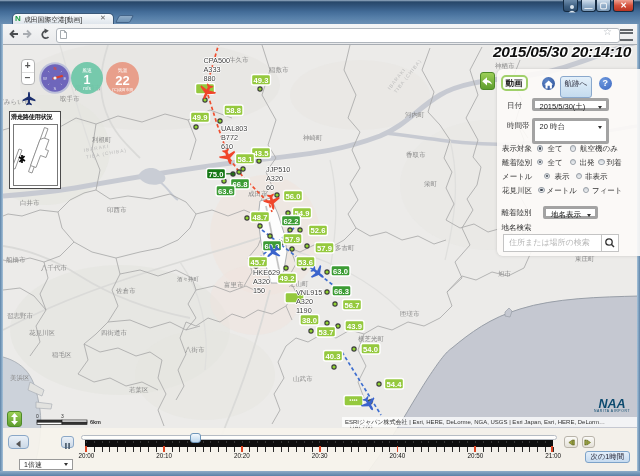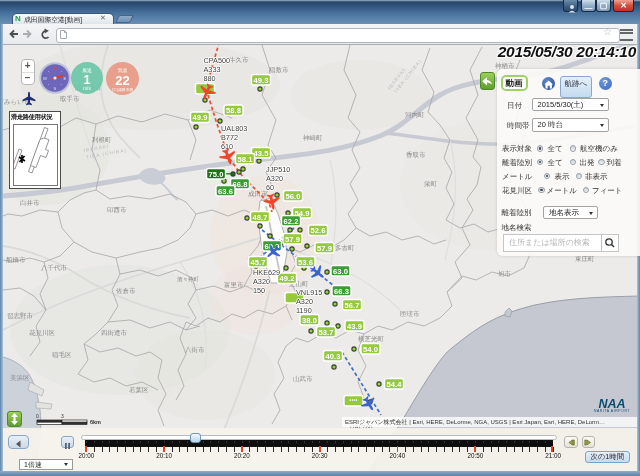--- a/index.html
+++ b/index.html
@@ -21,30 +21,30 @@
   #toolbar{left:0;top:24px;width:640px;height:21px;background:linear-gradient(#f4f5f6,#e9eaec);border-bottom:1px solid #a8adb3;box-sizing:border-box;}
   #urlbar{left:56px;top:27.5px;width:564px;height:15.5px;background:#fff;border:1px solid #b0b6bd;border-radius:3px;box-sizing:border-box;}
   #star{left:603px;top:26px;font-size:10px;color:#a8aeb5;}
   #menu3{left:620px;top:29px;width:13px;height:8px;border-top:2px solid #63676c;border-bottom:2px solid #63676c;}
   #menu3 div{margin-top:1px;height:2px;background:#63676c;}
   
   #bordL{left:0;top:24px;width:3px;height:447px;background:linear-gradient(90deg,#5d83a8,#a7c3da);}
   #bordR{left:637px;top:24px;width:3px;height:447px;background:linear-gradient(90deg,#a7c3da,#5d83a8);}
   #bordB{left:0;top:471px;width:640px;height:5px;background:linear-gradient(#8fadc9,#5b81a6);}
   
-  #stamp{left:488px;top:42.5px;width:148px;text-align:right;font-size:15.5px;font-style:italic;font-weight:bold;color:#101010;letter-spacing:-0.3px;text-shadow:0 0 2px #fff,1px 1px 1px #fff,-1px -1px 1px #fff,1px -1px 1px #fff,-1px 1px 1px #fff;}
+  #stamp{left:488px;top:42.5px;width:148px;text-align:center;font-size:15.5px;font-style:italic;font-weight:bold;color:#101010;letter-spacing:-0.3px;text-shadow:0 0 2px #fff,1px 1px 1px #fff,-1px -1px 1px #fff,1px -1px 1px #fff,-1px 1px 1px #fff;}
   
   #rpanel{left:497px;top:69px;width:143px;height:187px;background:rgba(253,251,248,0.9);border-radius:6px 0 0 6px;box-shadow:0 0 3px rgba(120,120,120,0.3);}
   #btnmovie{left:500.5px;top:75px;width:27px;height:16px;background:#fdfefc;border:2px solid #a0d06a;border-radius:5px;box-sizing:border-box;font-size:8.5px;font-weight:bold;color:#222;text-align:center;line-height:12px;}
   #btnwake{left:560px;top:76px;width:31.5px;height:22px;background:linear-gradient(#e4f0fa,#c4dbee);border:1px solid #8aa8cc;border-radius:3px;box-sizing:border-box;font-size:7.5px;color:#223;text-align:center;line-height:13px;}
   .bluecirc{width:13.4px;height:13.4px;border-radius:50%;text-align:center;}
   #btnhome{left:542px;top:77px;background:radial-gradient(circle at 35% 30%,#5c85c8,#2c4f94);}
   #btnq{left:598.5px;top:77px;background:radial-gradient(circle at 35% 30%,#6f9ade,#3a66c0);color:#fff;font-size:9px;font-weight:bold;line-height:13.5px;}
   .plbl{font-size:7.5px;color:#333;white-space:nowrap;}
-  .psel{background:#fff;border:1px solid #a3a3a3;border-radius:2px;box-sizing:border-box;font-size:7.5px;color:#222;line-height:12px;padding-left:5px;white-space:nowrap;}
+  .psel{background:#fff;border:3px solid #a3a3a3;border-radius:2px;box-sizing:border-box;font-size:7.5px;color:#222;line-height:12px;padding-left:5px;white-space:nowrap;}
   .caret{position:absolute;right:4px;top:5px;width:0;height:0;border-left:2.6px solid transparent;border-right:2.6px solid transparent;border-top:3.6px solid #333;}
   .radio{width:6.5px;height:6.5px;border-radius:50%;background:linear-gradient(#cdd2d8,#f2f4f6);border:1px solid #9aa0a8;box-sizing:border-box;}
   .radio.on::after{content:"";position:absolute;left:1.2px;top:1.2px;width:2.6px;height:2.6px;border-radius:50%;background:#3e4650;}
   #srchin{left:503px;top:233.5px;width:99px;height:18px;background:#fff;border:1px solid #c4c4c4;box-sizing:border-box;font-size:8px;color:#b3b3b3;line-height:16px;padding-left:5px;white-space:nowrap;}
   #srchbtn{left:601px;top:233.5px;width:17.5px;height:18px;background:#fff;border:1px solid #c4c4c4;box-sizing:border-box;}
   
   .gtog{background:linear-gradient(#9ccf58,#5f9e2e);border:1px solid #4e8a28;border-radius:3px;box-sizing:border-box;}
   #gtop{left:479.5px;top:71.5px;width:15px;height:18px;}
   #gbot{left:7px;top:411px;width:15px;height:16px;}
   
@@ -380,21 +380,21 @@
     </svg></div>
 <div id="btnmovie" class="abs">動画</div>
 <div id="btnhome" class="abs bluecirc"><svg width="13.4" height="13.4" viewBox="0 0 13.4 13.4">
       <path d="M6.7,2.6 L11,6.4 L9.9,6.4 L9.9,10.4 L7.8,10.4 L7.8,7.8 L5.6,7.8 L5.6,10.4 L3.5,10.4 L3.5,6.4 L2.4,6.4 Z" fill="#fff"></path>
     </svg></div>
 <div id="btnwake" class="abs">航跡へ</div>
 <div id="btnq" class="abs bluecirc">?</div>
 <div class="abs plbl" style="left:507px;top:100.5px">日付</div>
 <div class="abs psel" style="left:531.5px;top:97.5px;width:77.5px;height:13.5px">2015/5/30(土)<span class="caret"></span></div>
 <div class="abs plbl" style="left:507px;top:120.5px">時間帯</div>
-<div class="abs psel" style="left:531.5px;top:117.5px;width:77.5px;height:14px">20 時台<span class="caret"></span></div>
+<div class="abs psel" style="left:531.5px;top:117.5px;width:77.5px;height:26px">20 時台<span class="caret"></span></div>
 <div class="abs plbl" style="left:502px;top:144px">表示対象</div>
 <div class="abs radio on" style="left:536.5px;top:145px"></div>
 <div class="abs plbl" style="left:547.5px;top:144px">全て</div>
 <div class="abs radio" style="left:569.5px;top:145px"></div>
 <div class="abs plbl" style="left:580px;top:144px">航空機のみ</div>
 <div class="abs plbl" style="left:502px;top:157.5px">離着陸別</div>
 <div class="abs radio on" style="left:536.5px;top:158.5px"></div>
 <div class="abs plbl" style="left:547.5px;top:157.5px">全て</div>
 <div class="abs radio" style="left:569.5px;top:158.5px"></div>
 <div class="abs plbl" style="left:579.5px;top:157.5px">出発</div>

